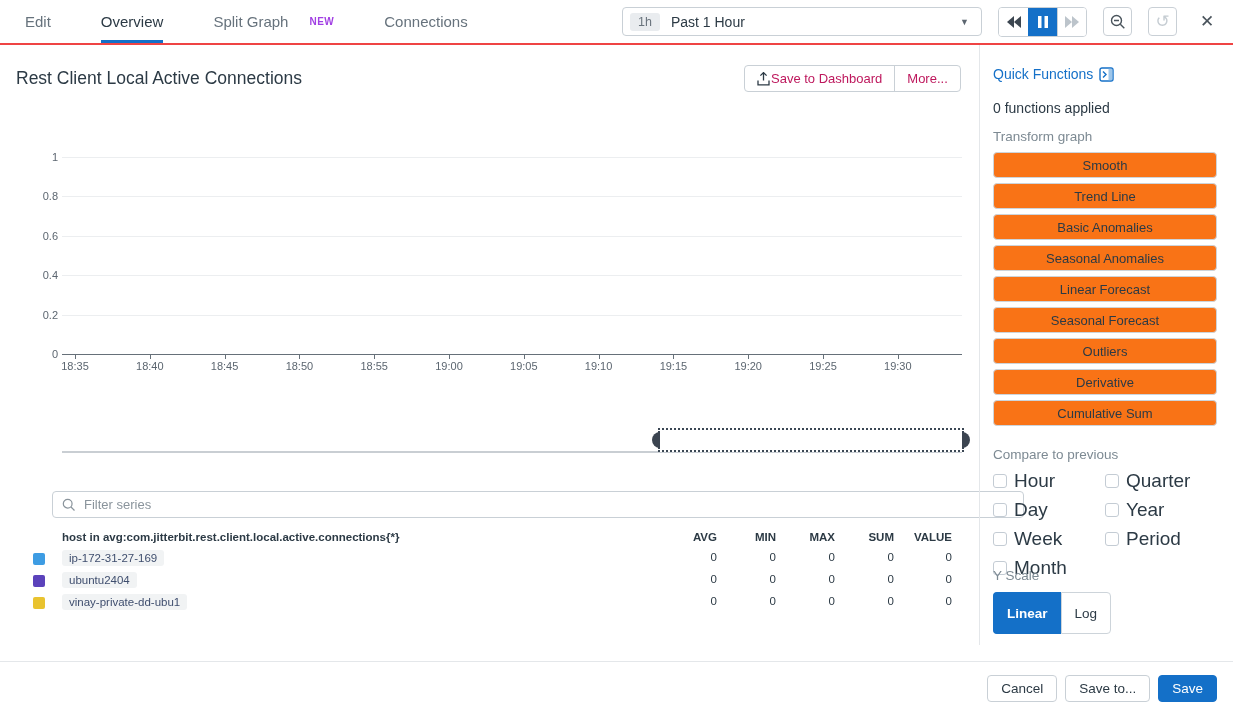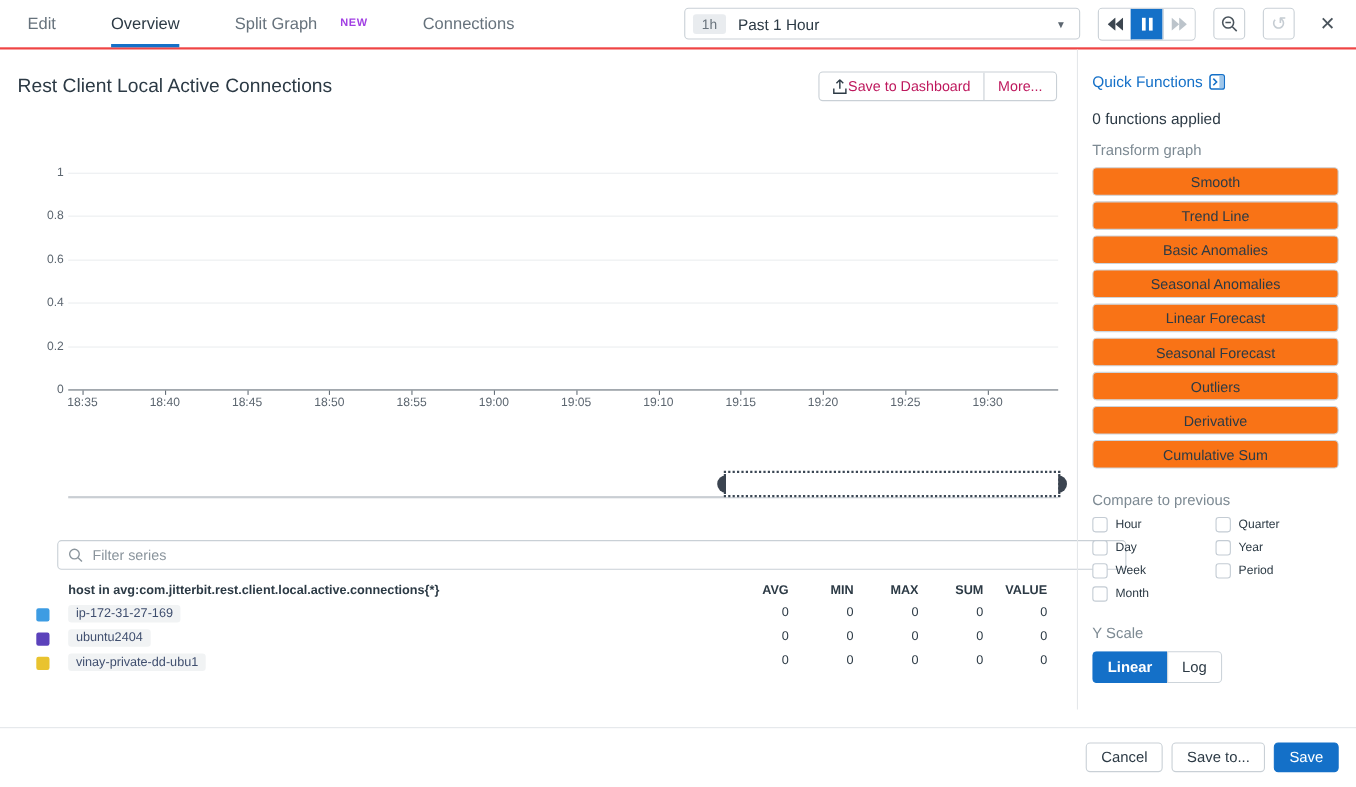--- a/index.html
+++ b/index.html
@@ -83,23 +83,23 @@
     display:flex; align-items:center; gap:6px; cursor:pointer; }
   .fn-applied { position:absolute; top:55px; left:0; font-size:14px; color:#2c3a45; }
   .section-label { font-size:13.5px; color:#7d8a93; position:absolute; left:0; }
   .transform-list { position:absolute; top:107px; left:0; width:224px; display:flex;
     flex-direction:column; gap:5px; }
   .transform-btn { height:26px; border:1px solid #cdd4da; border-radius:4px; background:#f97316;
     font-size:13px; color:#2c3a45; display:flex; align-items:center; justify-content:center;
     cursor:pointer; font-family:"Liberation Sans", sans-serif; }
   .compare-grid { position:absolute; top:425px; left:0; width:224px; display:grid;
     grid-template-columns:112px 1fr; row-gap:7px; }
-  .cmp-item { display:flex; align-items:center; gap:7px; font-size:11px; color:#2c3a45; cursor:pointer; }
+  .cmp-item { display:flex; align-items:center; gap:7px; font-size:19px; color:#2c3a45; cursor:pointer; }
   .checkbox { width:14px; height:14px; border:1px solid #c4ccd4; border-radius:3px; background:#fff; }
-  .yscale-toggle { position:absolute; top:547px; left:0; display:flex; height:29px; }
+  .yscale-toggle { position:absolute; top:547px; left:0; display:flex; height:42px; }
   .ys-seg { display:flex; align-items:center; padding:0 13px; font-size:13.5px; cursor:pointer;
     border:1px solid #cdd4da; background:#fff; color:#2c3a45; }
   .ys-seg.selected { background:#1470c8; border-color:#1470c8; color:#fff; font-weight:bold; }
   .ys-seg:first-child { border-radius:4px 0 0 4px; border-right:none; }
   .ys-seg:last-child { border-radius:0 4px 4px 0; }
   
   .footer { position:absolute; left:0; top:661px; width:1233px; height:54px;
     border-top:1px solid #e4e7ea; display:flex; align-items:center; justify-content:flex-end;
     gap:8px; padding-right:16px; }
   .ft-btn { height:27px; padding:0 13px; border:1px solid #c9d0d6; border-radius:4px;

